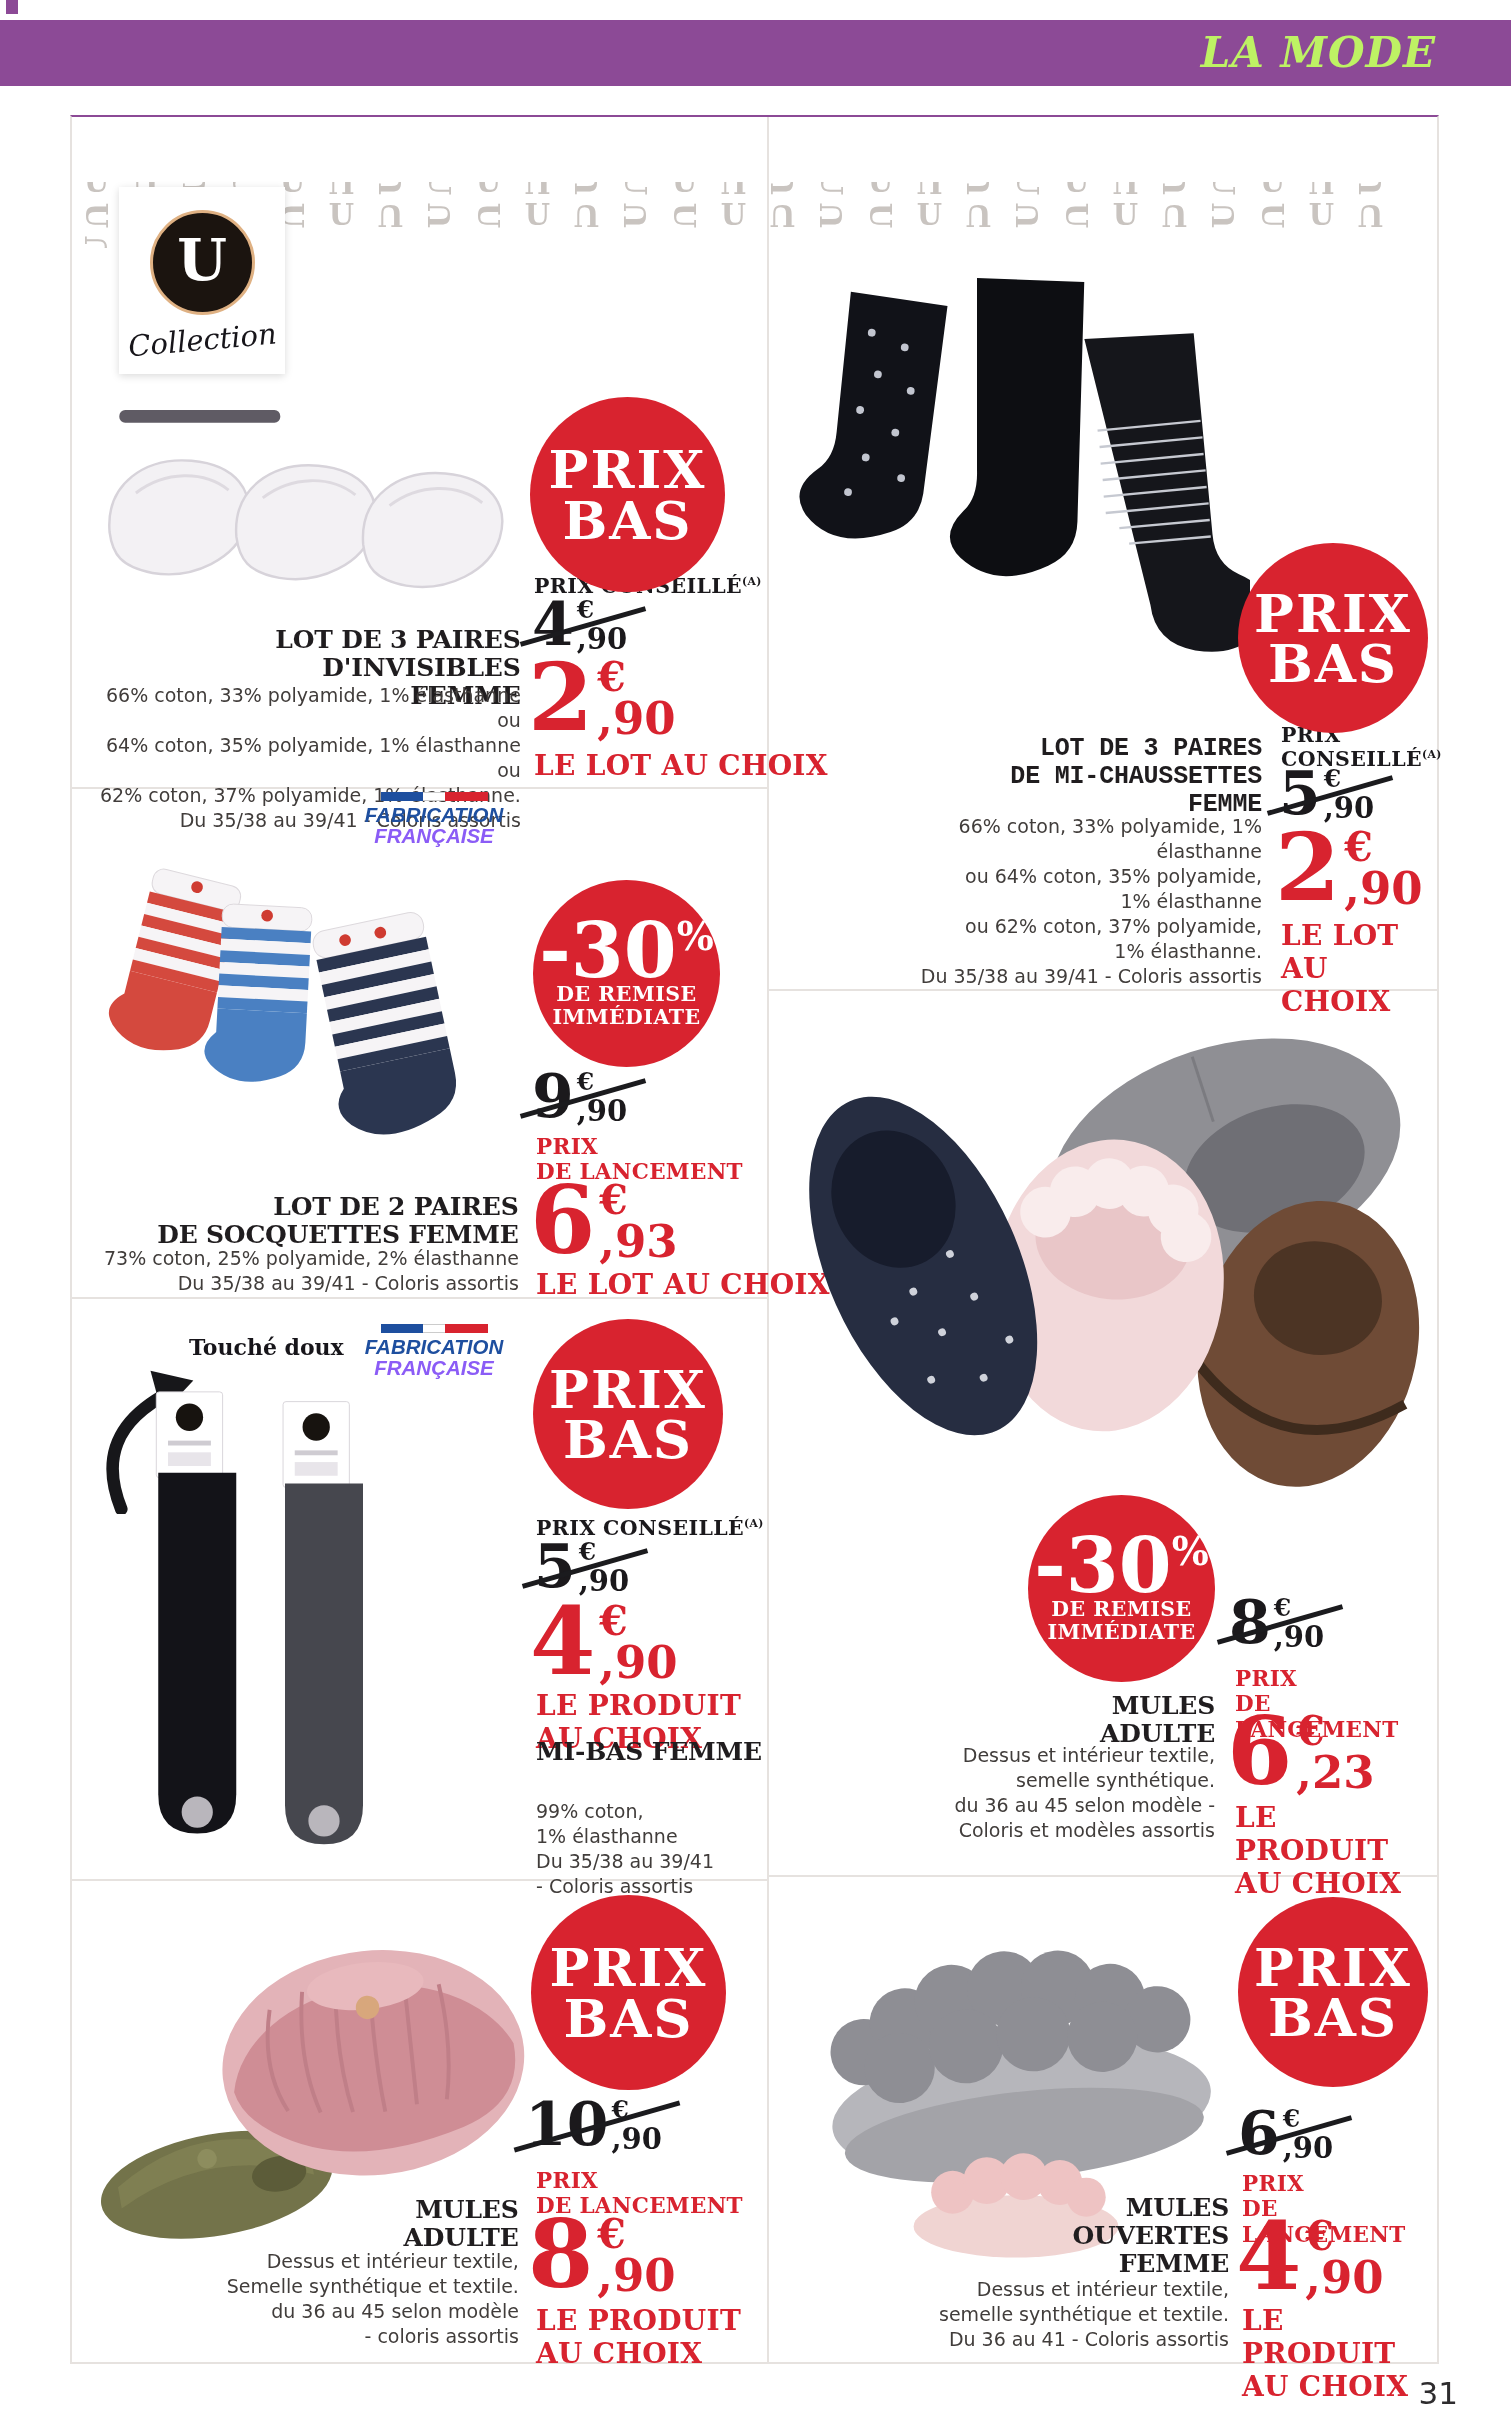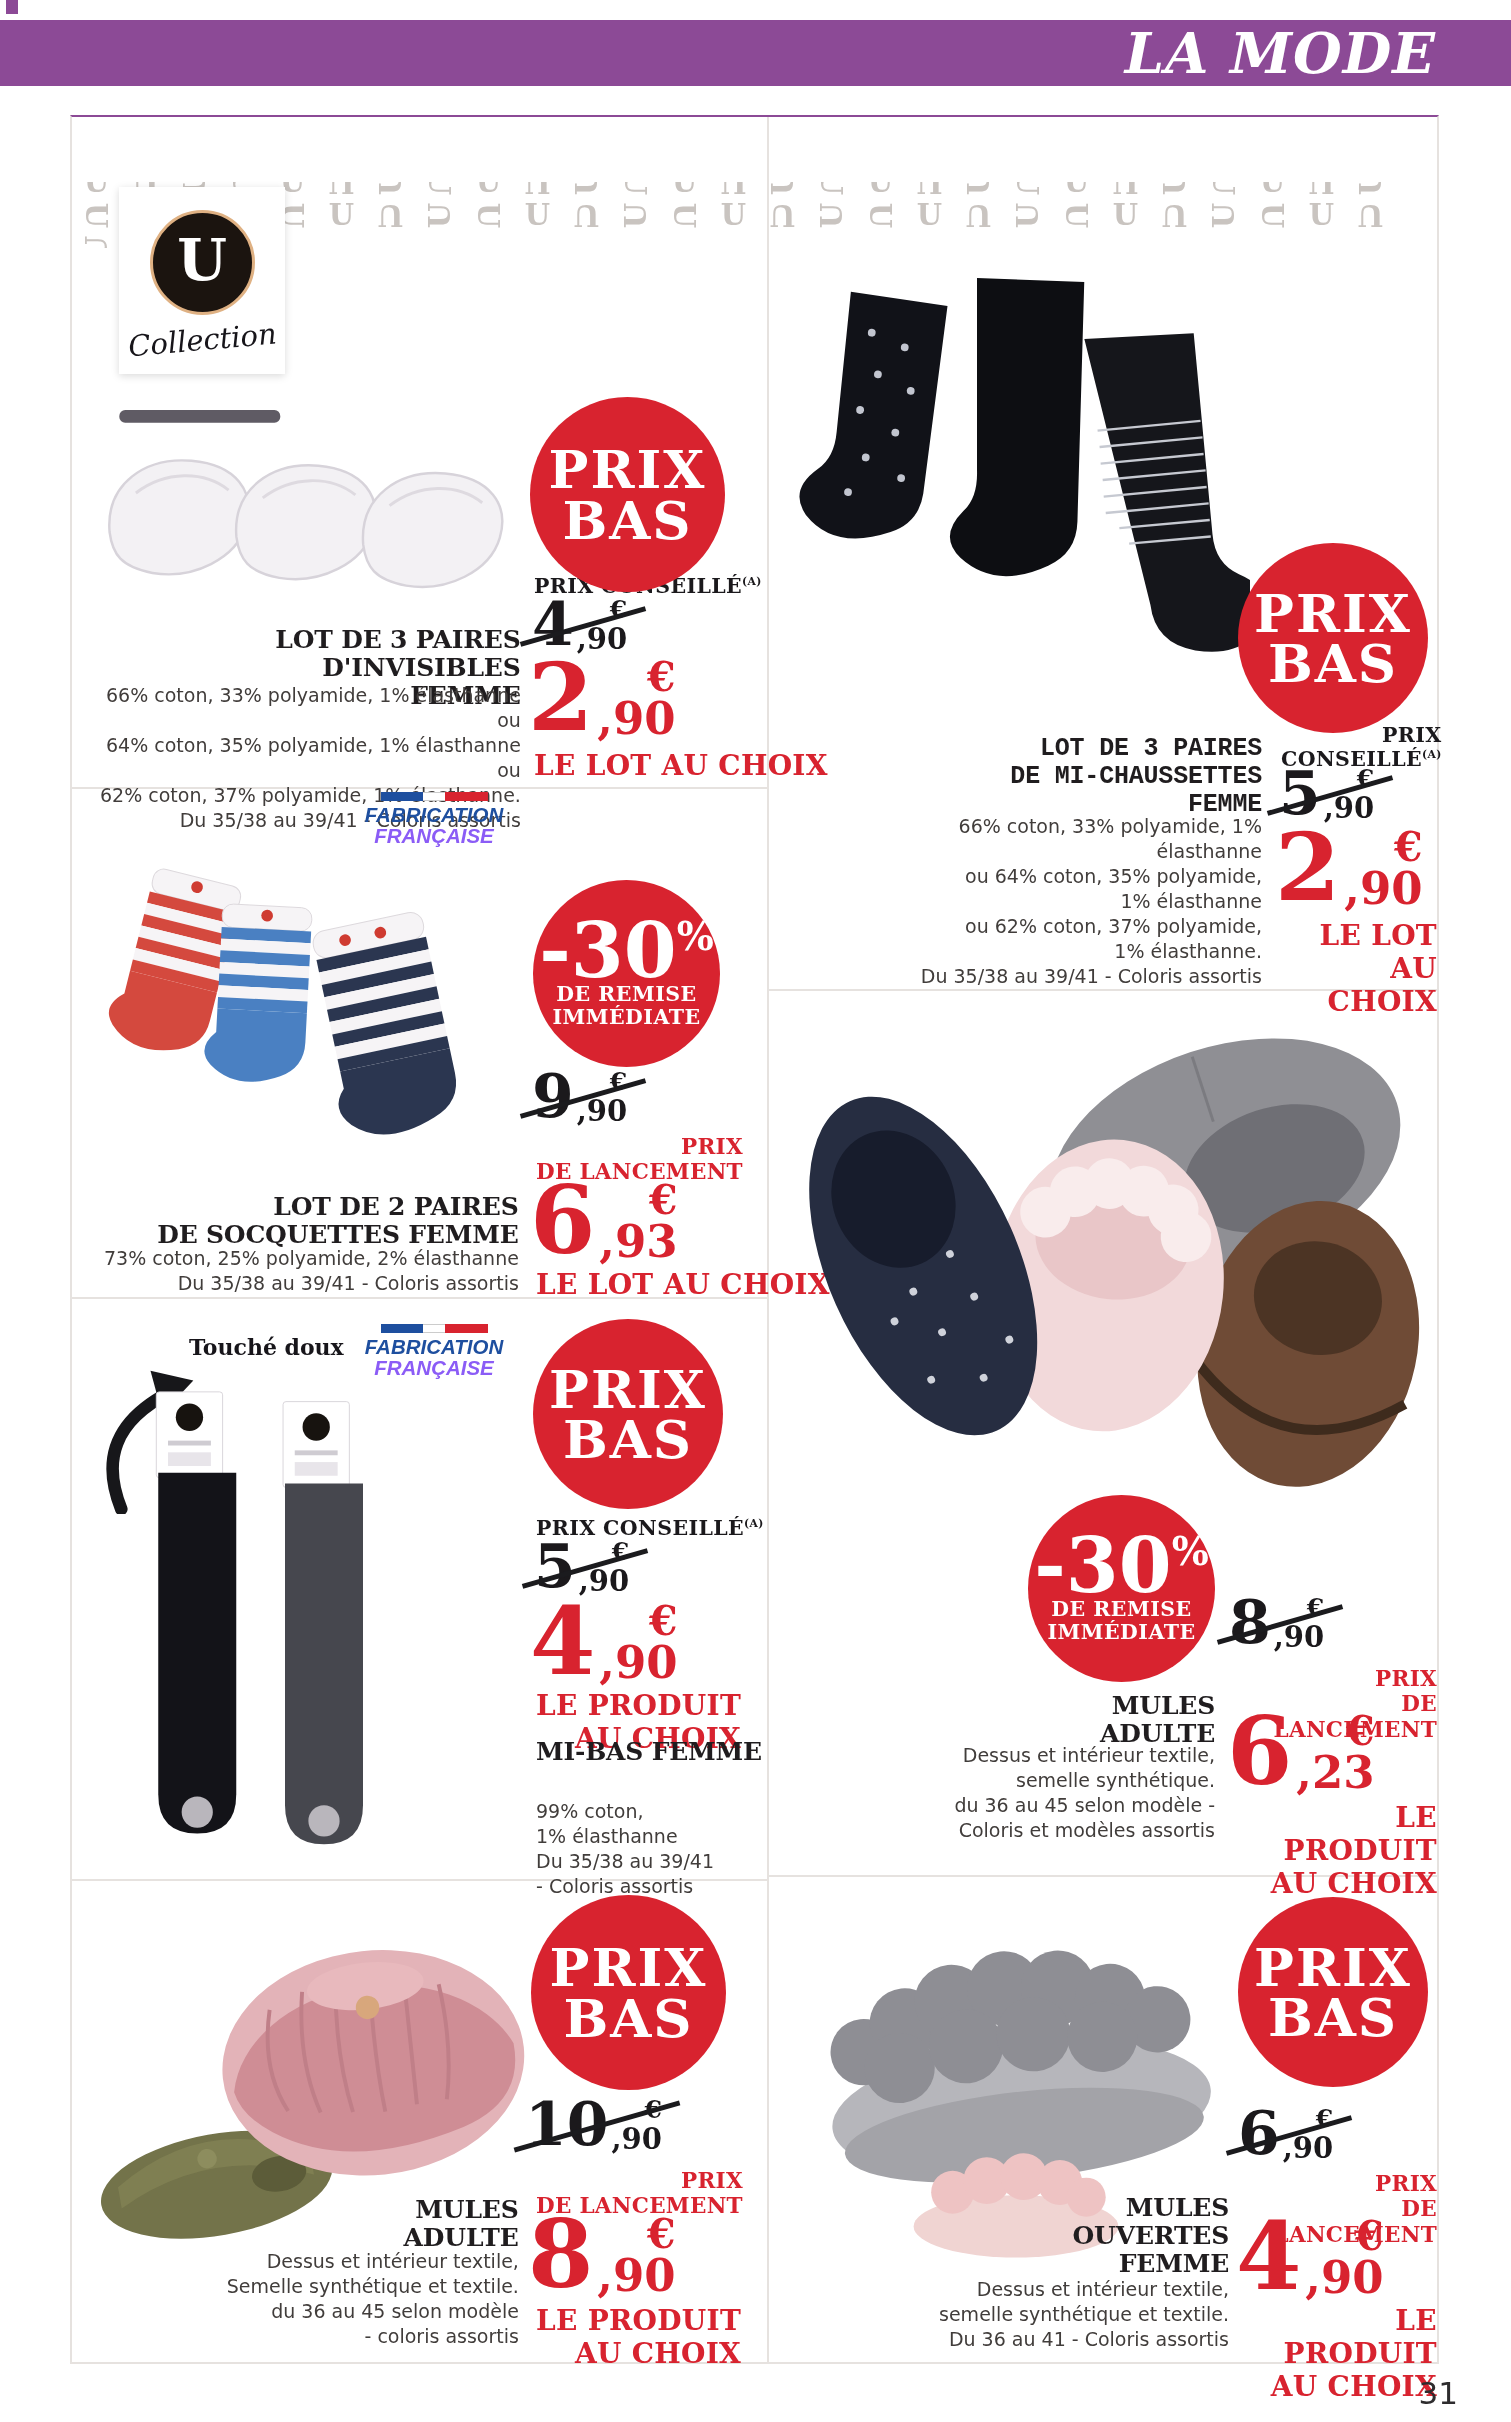--- a/index.html
+++ b/index.html
@@ -1,25 +1,25 @@
 <!DOCTYPE html>
 <html><head>
 <meta charset="utf-8">
 <style>
   html,body{margin:0;padding:0;background:#fff;}
   .page{position:relative;width:1512px;height:2423px;background:#ffffff;overflow:hidden;
         font-family:"DejaVu Sans",sans-serif;}
   .abs{position:absolute;}
-  .slab{font-family:"DejaVu Serif",serif;font-weight:bold;text-align:right;}
+  .slab{font-family:"DejaVu Serif",serif;font-weight:bold;}
 
   
   .header{position:absolute;left:0;top:19.5px;width:100%;height:66px;background:#8c4a96;
           display:flex;align-items:center;justify-content:flex-end;padding-right:76px;box-sizing:border-box;}
-  .header-title{color:#ffffff;font-family:"DejaVu Serif",serif;font-weight:bold;font-style:italic;
-                font-size:56px;letter-spacing:1px;}
+  .header-title{color:#bef264;font-family:"DejaVu Serif",serif;font-weight:bold;font-style:italic;
+                font-size:42px;letter-spacing:1px;}
   .corner-mark{position:absolute;left:5.9px;top:0;width:11.7px;height:13.7px;background:#8c4a96;}
 
   
   .content-box{position:absolute;left:70px;top:115px;width:1365px;height:2245px;background:#fff;
                border-top:2.9px solid #8c4a96;border-left:2px solid #e6e2df;border-right:2px solid #e6e2df;
                border-bottom:2px solid #e6e2df;box-sizing:content-box;}
   .divider{position:absolute;background:#e6e2df;}
 
   
   .deco-band{position:absolute;left:0;top:65px;width:1365px;height:66px;overflow:hidden;

